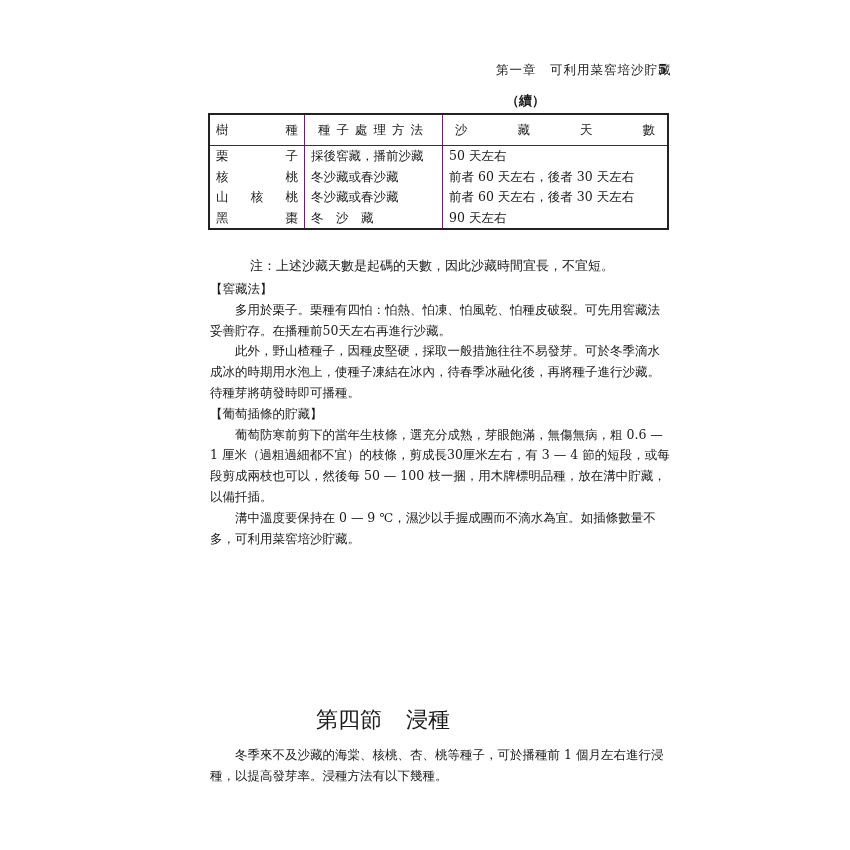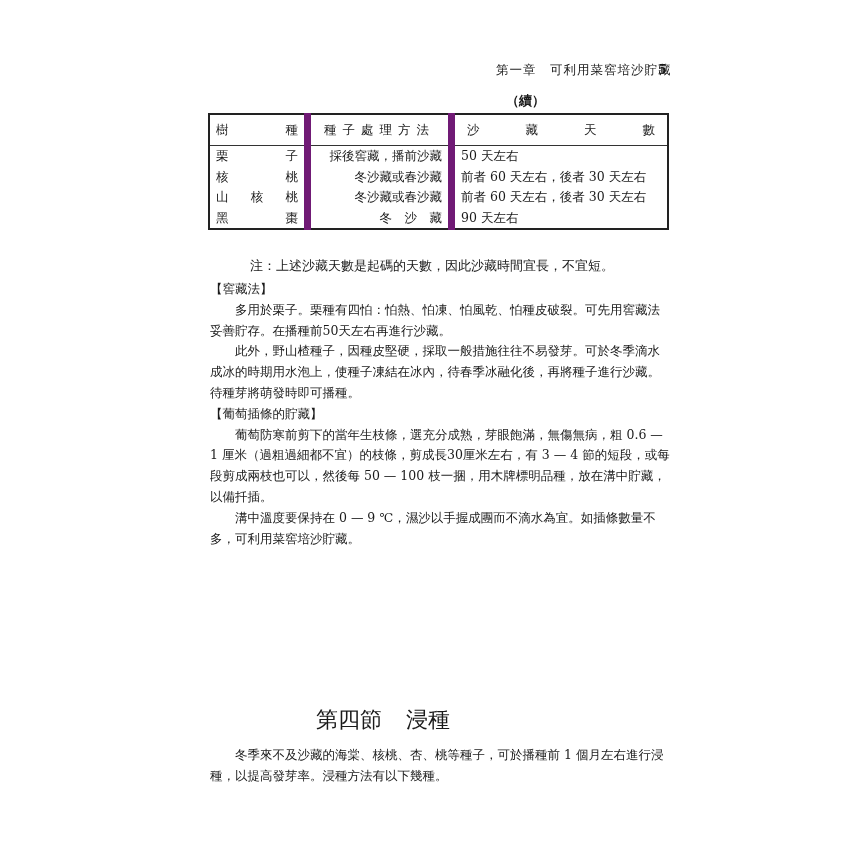--- a/index.html
+++ b/index.html
@@ -4,21 +4,21 @@
 <style>
   html, body { margin:0; padding:0; background:#ffffff; }
   body { width:850px; height:850px; position:relative; overflow:hidden;
          font-family:"DejaVu Serif","Liberation Serif",serif; color:#1a1a1a; }
   .page { position:absolute; left:0; top:0; width:850px; height:850px; }
   .running-head { position:absolute; top:62px; left:496px; font-size:12.5px; letter-spacing:1px; }
   .running-head .pg { position:absolute; left:162px; top:0; font-weight:bold; }
   .cont { position:absolute; top:92px; left:506px; font-size:13px; font-weight:bold; }
   table.t { position:absolute; left:208px; top:113px; width:461px; border-collapse:collapse;
             border:2px solid #222; font-size:12.5px; }
-  table.t th, table.t td { border-left:7px solid #701a75; padding:0 6px; vertical-align:top; }
+  table.t th, table.t td { border-left:1px solid #701a75; padding:0 6px; vertical-align:top; }
   table.t th { height:30px; font-weight:normal; border-bottom:1px solid #333; vertical-align:middle; }
   .c1 { width:82px; } .c2 { width:125px; }
   .c1 span, .row1 { display:flex; justify-content:space-between; }
   .hdr3 { display:flex; justify-content:space-between; padding:0 6px; }
   .hdr2 { letter-spacing:6px; }
   td { line-height:20.5px; }
   td.body-cell { padding-top:8px; padding-bottom:6px; }
   .note { position:absolute; top:257px; left:250px; font-size:13px; }
   .text { position:absolute; left:210px; width:460px; font-size:12.5px; line-height:20.8px; }
   .text p { margin:0; }
@@ -69,21 +69,21 @@
         <div class="row1">
               <span>山</span>
               <span>核</span>
               <span>桃</span>
             </div>
         <div class="row1">
               <span>黑</span>
               <span>棗</span>
             </div>
       </td>
-      <td class="c2 body-cell" style="text-align:right">
+      <td class="c2 body-cell" style="text-align:left">
         <div>採後窖藏，播前沙藏</div>
         <div>冬沙藏或春沙藏</div>
         <div>冬沙藏或春沙藏</div>
         <div>冬　沙　藏</div>
       </td>
       <td class="body-cell">
         <div>50 天左右</div>
         <div>前者 60 天左右，後者 30 天左右</div>
         <div>前者 60 天左右，後者 30 天左右</div>
         <div>90 天左右</div>

